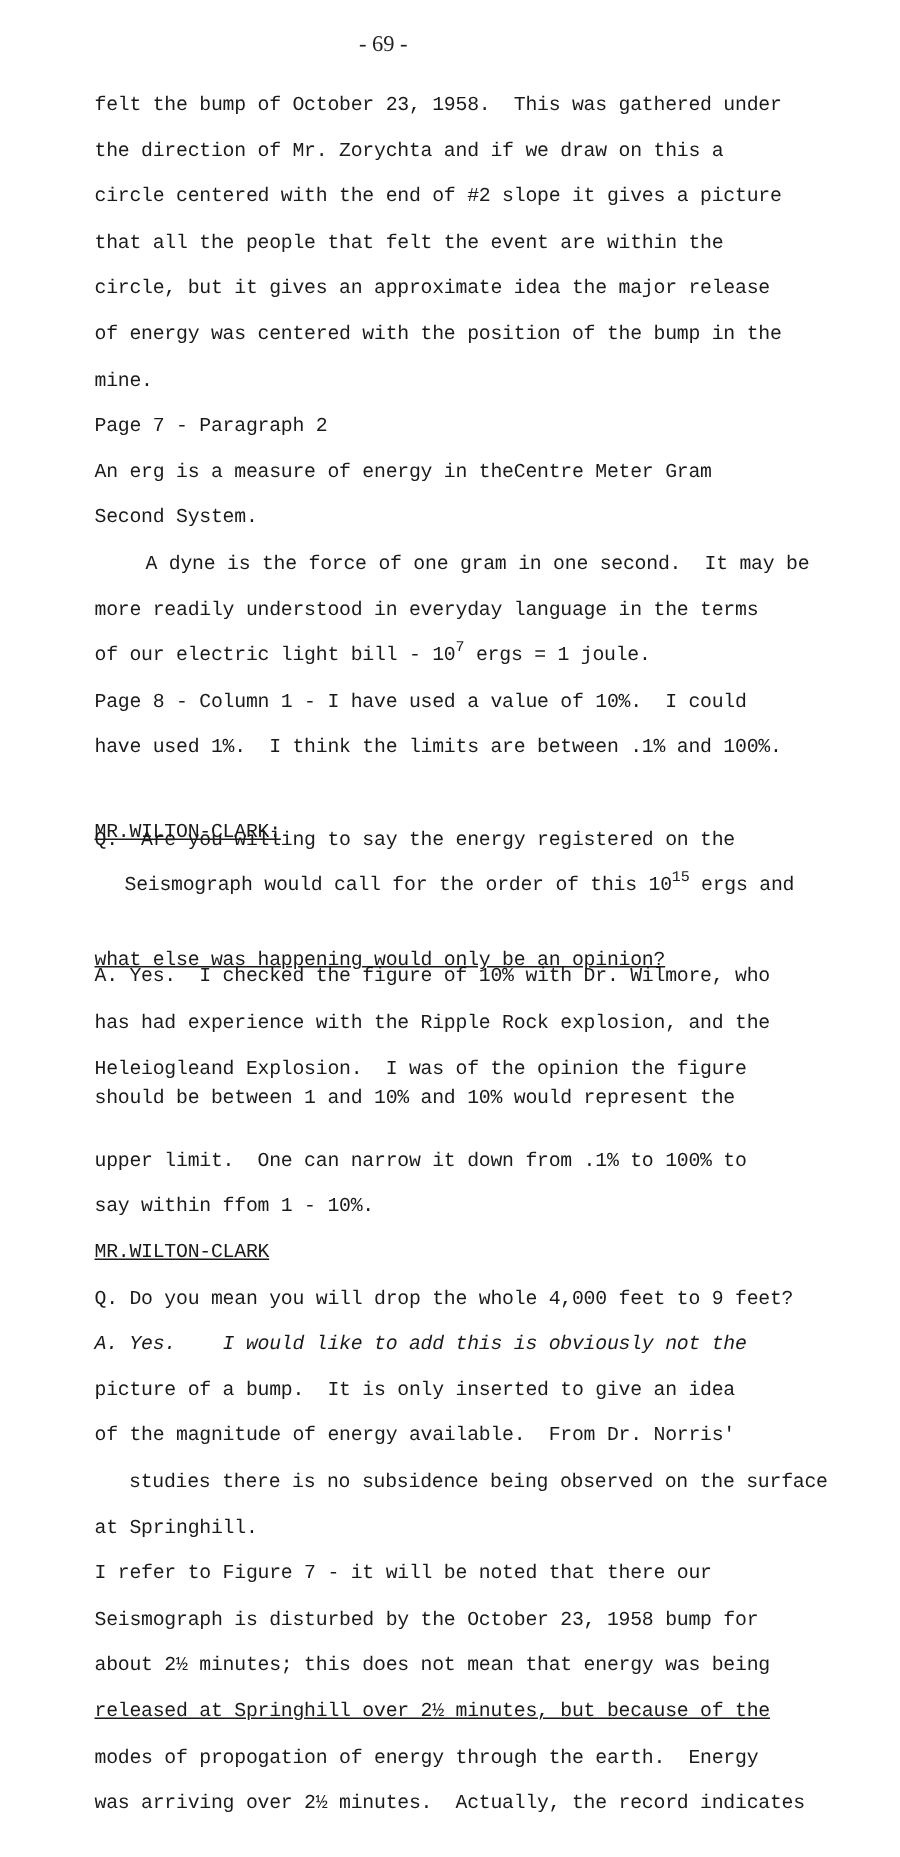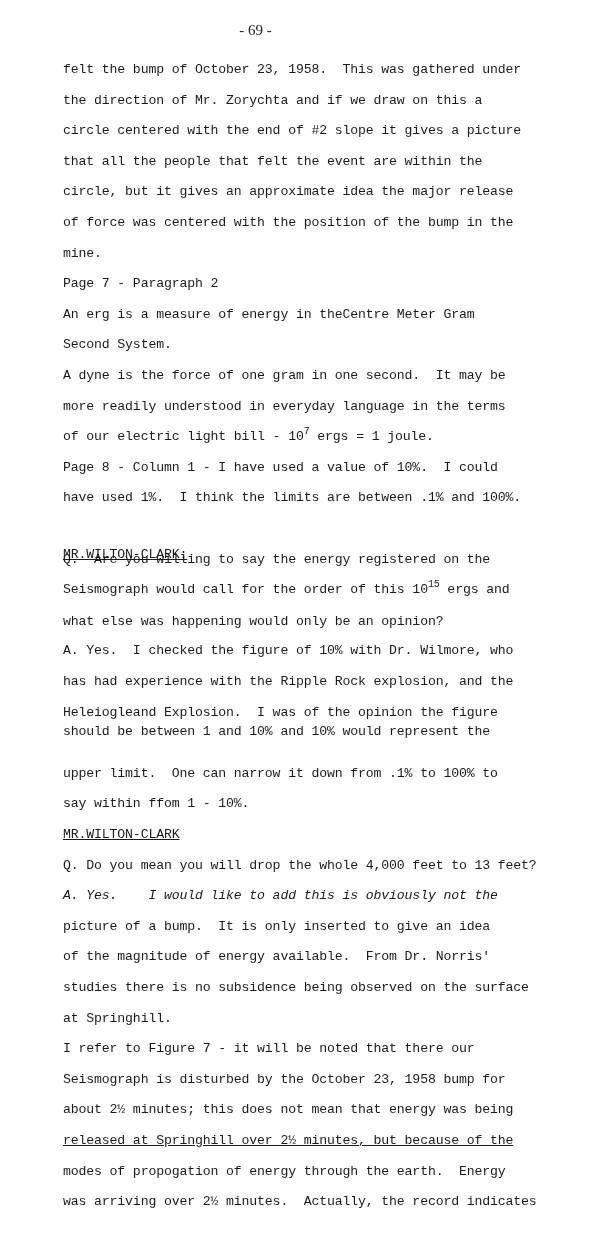--- a/index.html
+++ b/index.html
@@ -24,46 +24,46 @@
 <body>
 
 <div class="page">
   <div class="page-number">- 69 -</div>
   <div id="body-text">
       <div class="line" style="top: 62px;">felt the bump of October 23, 1958.  This was gathered under</div>
       <div class="line" style="top: 92.6px;">the direction of Mr. Zorychta and if we draw on this a</div>
       <div class="line" style="top: 123.2px; text-align: center;">circle centered with the end of #2 slope it gives a picture</div>
       <div class="line" style="top: 153.8px;">that all the people that felt the event are within the</div>
       <div class="line" style="top: 184.4px;">circle, but it gives an approximate idea the major release</div>
-      <div class="line" style="top: 215px;">of force was centered with the position of the bump in the</div>
+      <div class="line" style="top: 215px;">of energy was centered with the position of the bump in the</div>
       <div class="line" style="top: 245.6px;">mine.</div>
       <div class="line" style="top: 276.2px;">Page 7 - Paragraph 2</div>
       <div class="line" style="top: 306.8px; text-align: center;">An erg is a measure of energy in theCentre Meter Gram</div>
       <div class="line" style="top: 337.4px;">Second System.</div>
-      <div class="line" style="top: 368px;">A dyne is the force of one gram in one second.  It may be</div>
+      <div class="line" style="top: 368px; margin-left: 34px;">A dyne is the force of one gram in one second.  It may be</div>
       <div class="line" style="top: 398.6px;">more readily understood in everyday language in the terms</div>
       <div class="line" style="top: 429.2px;">of our electric light bill - 10<sup>7</sup> ergs = 1 joule.</div>
       <div class="line" style="top: 459.8px;">Page 8 - Column 1 - I have used a value of 10%.  I could</div>
       <div class="line" style="top: 490.4px;">have used 1%.  I think the limits are between .1% and 100%.</div>
       <div class="line heading" style="top: 521px; margin-top: 26px;">MR.WILTON-CLARK:</div>
       <div class="line" style="top: 551.6px;">Q.  Are you willing to say the energy registered on the</div>
-      <div class="line" style="top: 582.2px;">Seismograph would call for the order of this 10<sup>15</sup> ergs and</div>
-      <div class="line" style="top: 614px;">what else was happening would only be an opinion?</div>
+      <div class="line" style="top: 582.2px; margin-left: 20px;">Seismograph would call for the order of this 10<sup>15</sup> ergs and</div>
+      <div class="line" style="top: 632px; text-decoration: underline;">what else was happening would only be an opinion?</div>
       <div class="line" style="top: 643.4px;">A. Yes.  I checked the figure of 10% with Dr. Wilmore, who</div>
       <div class="line" style="top: 674px;">has had experience with the Ripple Rock explosion, and the</div>
       <div class="line" style="top: 704.6px;">Heleiogleand Explosion.  I was of the opinion the figure</div>
       <div class="line" style="top: 724px;">should be between 1 and 10% and 10% would represent the</div>
       <div class="line" style="top: 765.8px;">upper limit.  One can narrow it down from .1% to 100% to</div>
       <div class="line" style="top: 796.4px;">say within ffom 1 - 10%.</div>
       <div class="line heading" style="top: 827px;">MR.WILTON-CLARK</div>
-      <div class="line" style="top: 857.6px;">Q. Do you mean you will drop the whole 4,000 feet to 13 feet?</div>
+      <div class="line" style="top: 857.6px;">Q. Do you mean you will drop the whole 4,000 feet to 9 feet?</div>
       <div class="line" style="top: 888.2px; font-style: italic;">A. Yes.    I would like to add this is obviously not the</div>
       <div class="line" style="top: 918.8px;">picture of a bump.  It is only inserted to give an idea</div>
       <div class="line" style="top: 949.4px;">of the magnitude of energy available.  From Dr. Norris'</div>
-      <div class="line" style="top: 980px;">studies there is no subsidence being observed on the surface</div>
+      <div class="line" style="top: 980px; margin-left: 23px;">studies there is no subsidence being observed on the surface</div>
       <div class="line" style="top: 1010.6px;">at Springhill.</div>
       <div class="line" style="top: 1041.2px;">I refer to Figure 7 - it will be noted that there our</div>
       <div class="line" style="top: 1071.8px;">Seismograph is disturbed by the October 23, 1958 bump for</div>
       <div class="line" style="top: 1102.4px;">about 2½ minutes; this does not mean that energy was being</div>
       <div class="line" style="top: 1133px; text-decoration: underline;">released at Springhill over 2½ minutes, but because of the</div>
       <div class="line" style="top: 1163.6px;">modes of propogation of energy through the earth.  Energy</div>
       <div class="line" style="top: 1194.2px;">was arriving over 2½ minutes.  Actually, the record indicates</div>
     </div>
 </div>
 

